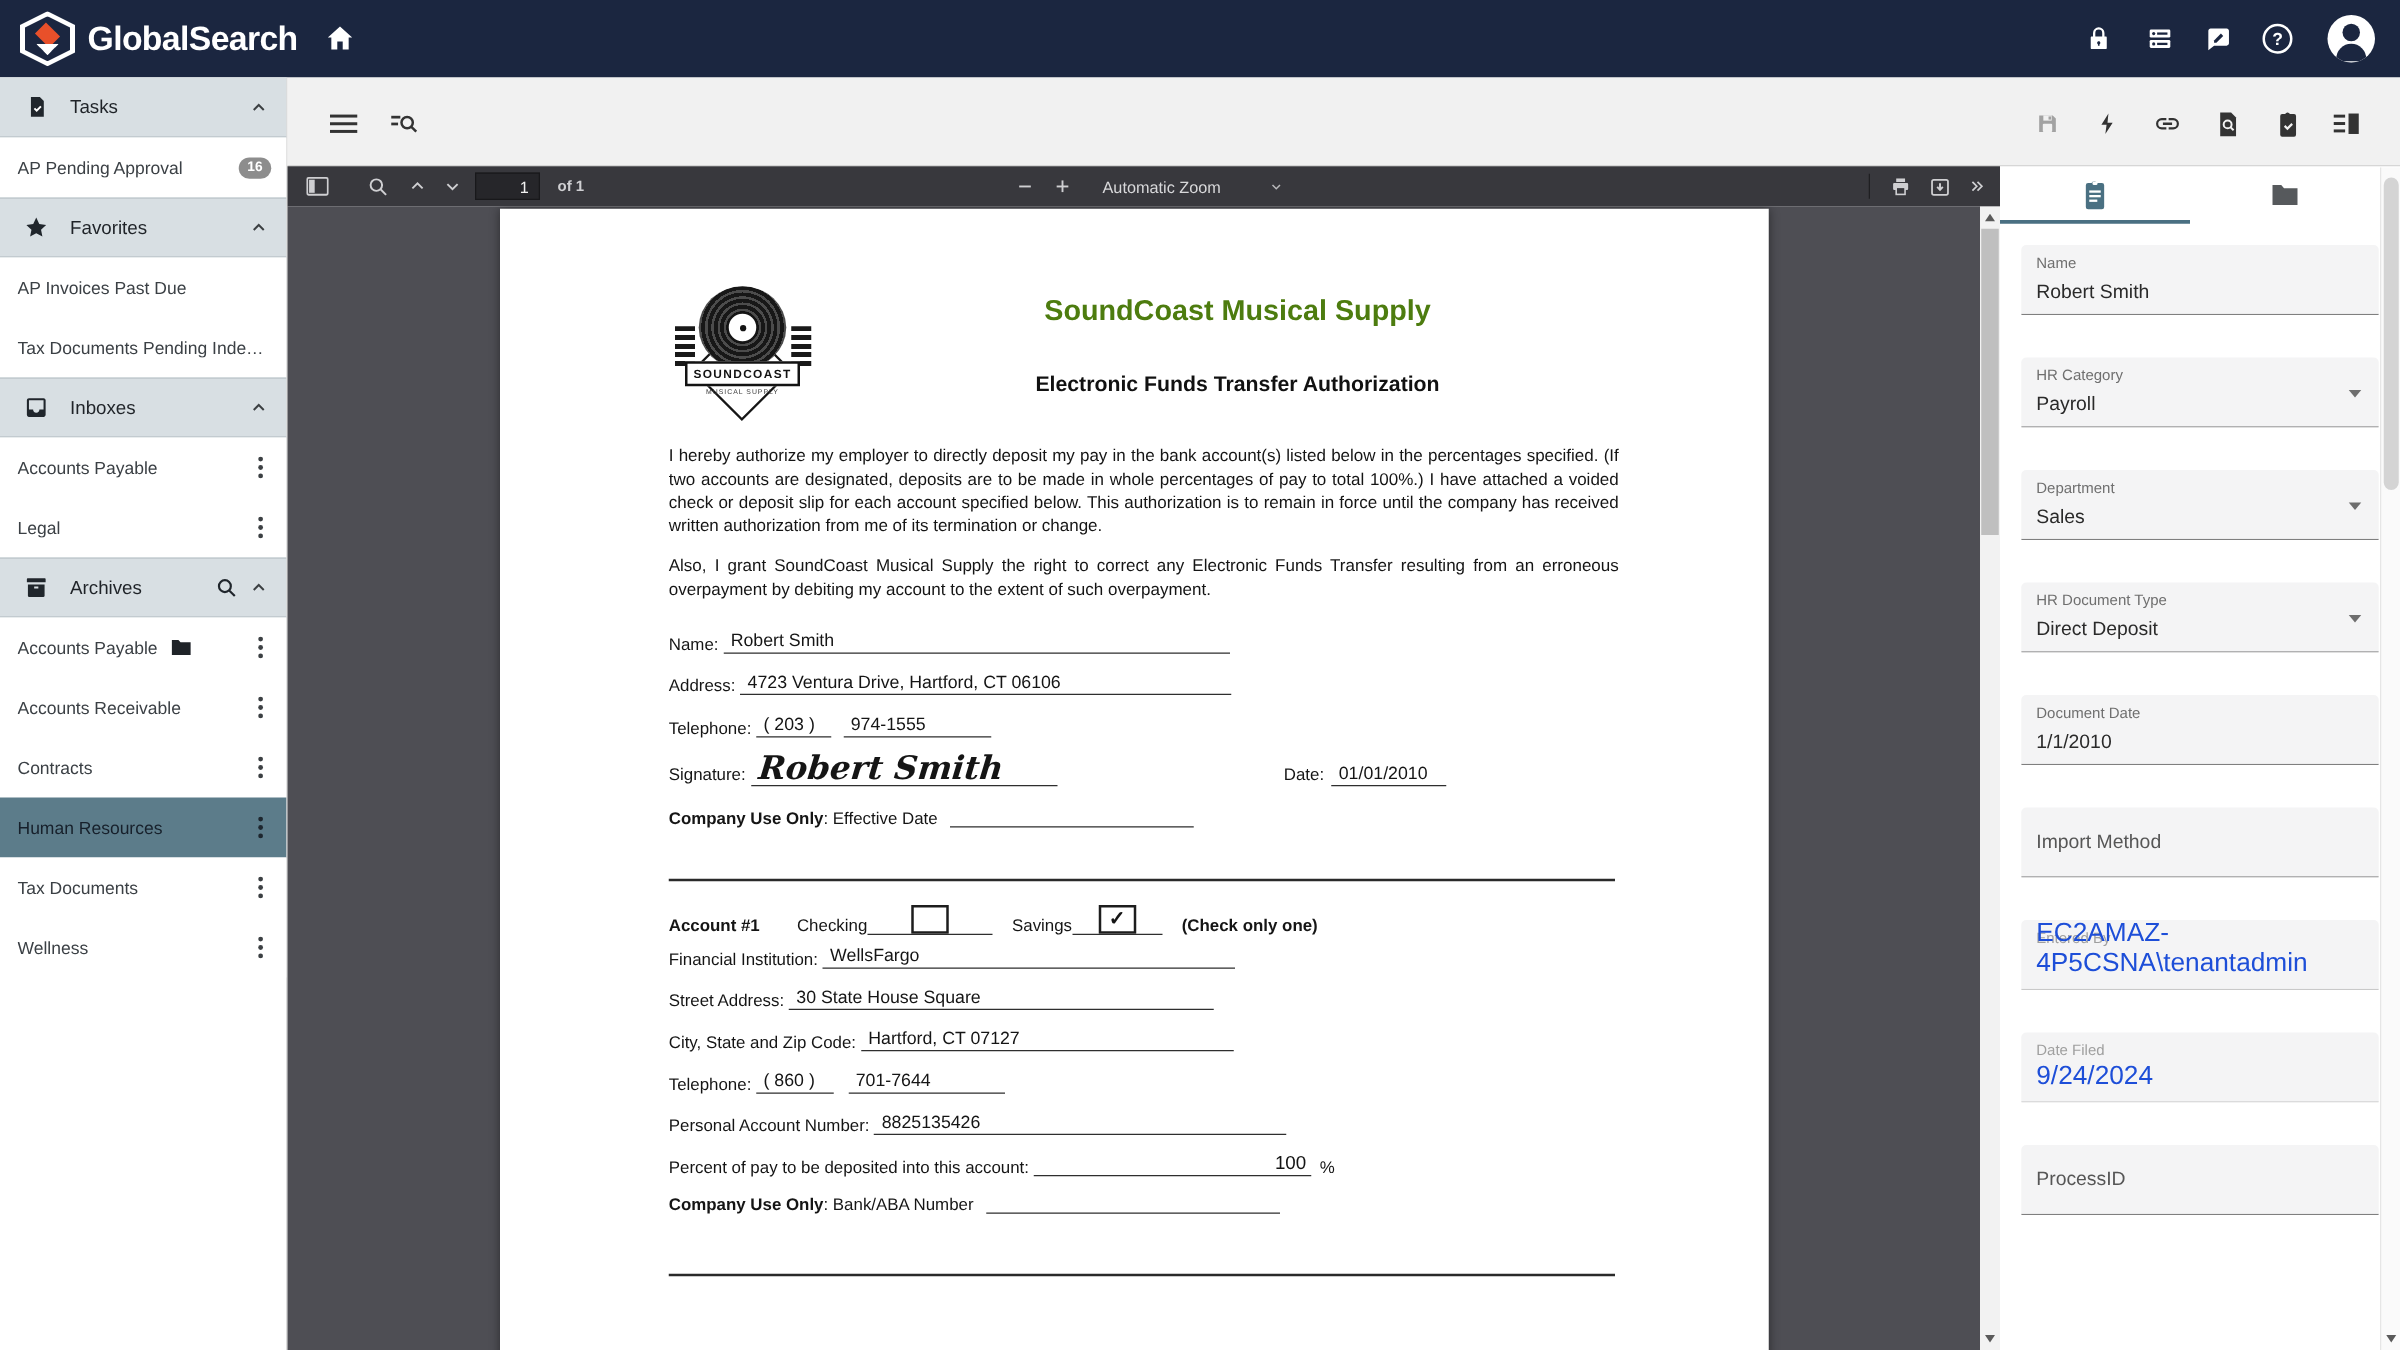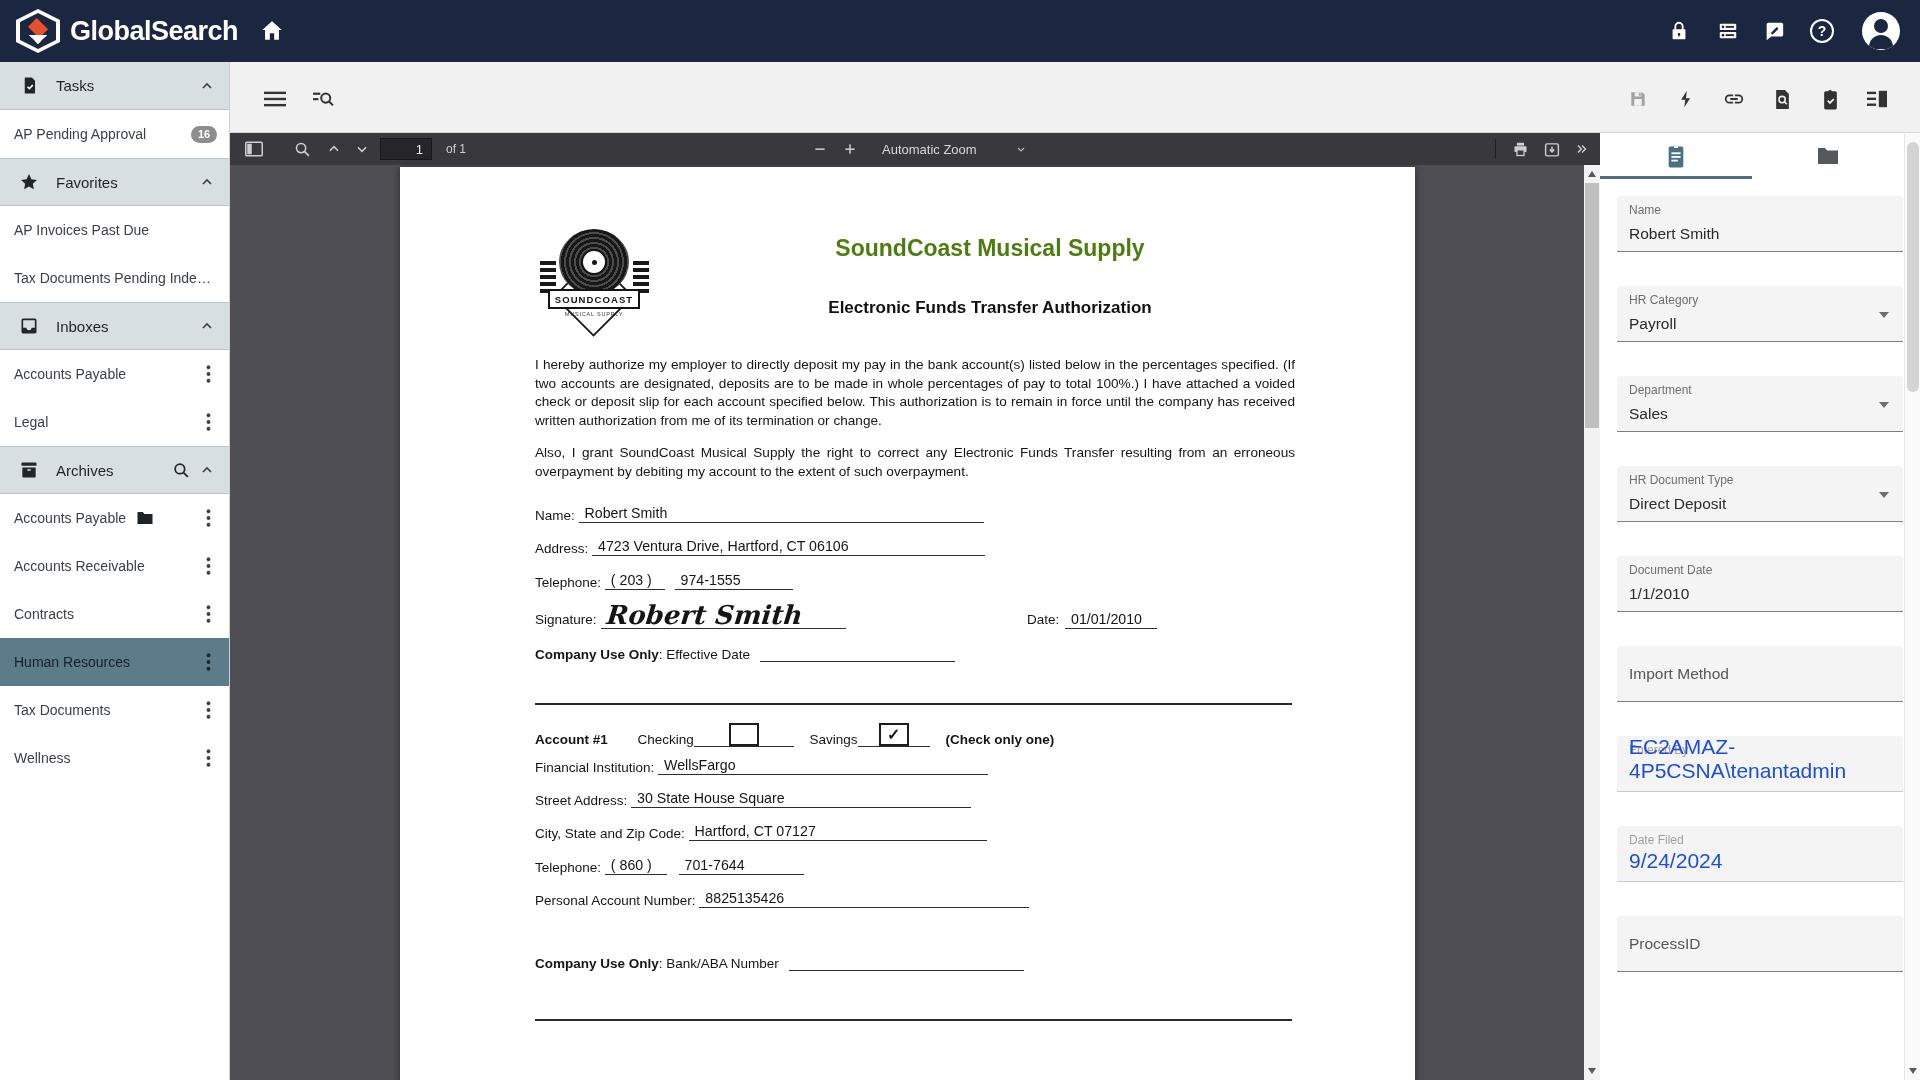--- a/index.html
+++ b/index.html
@@ -39,21 +39,21 @@
 
   
   .strip { position:absolute; left:230px; top:62px; width:1690px; height:71px; background:#f1f1f1; border-bottom:1px solid #d6d6d6; }
   .strip-btn { position:absolute; top:24px; width:26px; height:26px; display:flex; align-items:center; justify-content:center; color:#333; cursor:pointer; }
   .strip-btn.disabled { color:#a2a2a2; cursor:default; }
 
   
   .pdfbar { position:absolute; left:230px; top:133px; width:1370px; height:32px; background:#38383d; color:#cfcfd2; }
   .pb-btn { position:absolute; top:5px; width:24px; height:22px; display:flex; align-items:center; justify-content:center; cursor:pointer; color:#cfcfd2; }
   .page-input { position:absolute; left:150px; top:5px; width:52px; height:22px; background:#26262a; border:1px solid #18181b; color:#f1f1f1; font-size:13px; text-align:right; padding-right:8px; line-height:20px; }
-  .of-label { position:absolute; left:216px; top:9px; font-size:12px; font-weight:400; color:#cfcfd2; }
+  .of-label { position:absolute; left:216px; top:9px; font-size:12px; font-weight:700; color:#cfcfd2; }
   .zoom-dd { position:absolute; left:642px; top:4px; height:24px; display:flex; align-items:center; gap:38px; padding:0 10px; cursor:pointer; }
   .zoom-dd span { font-size:13px; color:#d8d8da; }
   .pb-sep { position:absolute; top:6px; width:1px; height:20px; background:#1f1f22; }
 
   
   .pdf-area { position:absolute; left:230px; top:165px; width:1370px; height:915px; background:#4e4e54; overflow:hidden; }
   .page { position:absolute; left:170px; top:2px; width:1015px; height:1250px; background:#fff; box-shadow:0 0 8px rgba(0,0,0,.45); color:#1c1c1c; }
   .doc-title { position:absolute; left:240px; top:68px; width:700px; text-align:center; font-size:23px; font-weight:700; color:#4d7c0f; }
   .doc-sub { position:absolute; left:240px; top:131px; width:700px; text-align:center; font-size:17px; font-weight:700; color:#111; }
   .para { position:absolute; left:135px; width:760px; font-size:13.6px; line-height:18.6px; text-align:justify; color:#151515; }
@@ -510,20 +510,25 @@
       <span>Telephone:</span>
       <span class="uv" style="width:62px;">( 860 )</span>
       <span class="uv" style="width:125px; margin-left:8px;">701-7644</span>
     </div>
 
     <div class="drow" style="top:723px;">
       <span>Personal Account Number:</span>
       <span class="uv" style="width:330px;">8825135426</span>
     </div>
 
+    <div class="drow" style="top:755px;">
+      <span>Percent of pay to be deposited into this account:</span>
+      <span class="uv" style="width:222px; text-align:right; font-size:15px;">100</span>
+      <span style="margin-left:3px;">%</span>
+    </div>
 
     <div class="drow" style="top:789px;">
       <span class="b">Company Use Only</span><span>: Bank/ABA Number</span>
       <span class="uv" style="width:235px; margin-left:6px;"></span>
     </div>
 
     <div class="dhr" style="top:852px;"></div>
 
   </div>
 

